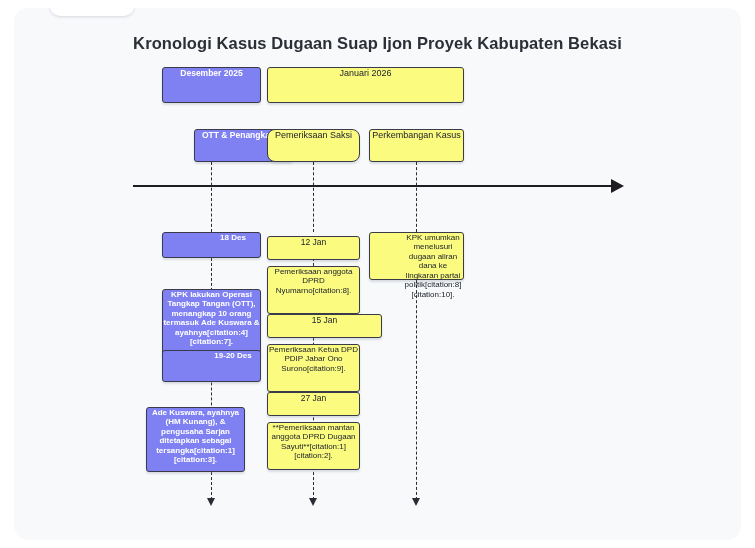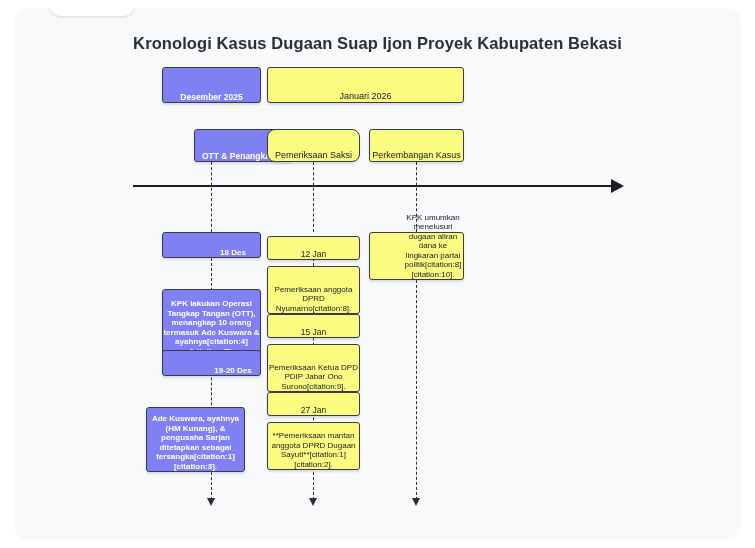--- a/index.html
+++ b/index.html
@@ -55,21 +55,21 @@
 
   
   .node {
     position: absolute;
     box-sizing: border-box;
     border: 1px solid #3a3a4a;
     border-radius: 3px;
     text-align: center;
     line-height: 1.18;
     display: flex;
-    align-items: flex-end;
+    align-items: flex-start;
     justify-content: center;
     overflow: visible;
     box-shadow: 0 2px 2px rgba(120,128,140,0.22);
   }
   .node > span {
     display: block;
     width: 100%;
     white-space: pre-line;
   }
   .purple { background: #7f80f2; color: #ffffff; }
@@ -165,37 +165,37 @@
   <div class="vtip" style="left:398px; top:490px;"></div>
 
   <div class="node datechip purple" style="left:148px; top:224px; width:99px; height:26px;">
     <span>18 Des</span>
   </div>
 
   <div class="node detail purple" style="left:148px; top:257px; width:99px; height:68px;">
     <span>KPK lakukan Operasi Tangkap Tangan (OTT), menangkap 10 orang termasuk Ade Kuswara &amp; ayahnya[citation:4][citation:7].</span>
   </div>
 
-  <div class="node datechip purple" style="left:148px; top:342px; width:99px; height:26px;">
+  <div class="node datechip purple" style="left:148px; top:342px; width:99px; height:32px;">
     <span>19-20 Des</span>
   </div>
 
   <div class="node detail purple" style="left:132px; top:375px; width:99px; height:65px;">
     <span>Ade Kuswara, ayahnya (HM Kunang), &amp; pengusaha Sarjan ditetapkan sebagai tersangka[citation:1][citation:3].</span>
   </div>
 
   <div class="node datechip yellow" style="left:253px; top:228px; width:93px; height:24px;">
     <span>12 Jan</span>
   </div>
 
   <div class="node detail yellow" style="left:253px; top:258px; width:93px; height:48px;">
     <span>Pemeriksaan anggota DPRD Nyumarno[citation:8].</span>
   </div>
 
-  <div class="node datechip yellow" style="left:253px; top:306px; width:93px; height:24px;">
+  <div class="node datechip yellow" style="left:253px; top:306px; width:115px; height:24px;">
     <span>15 Jan</span>
   </div>
 
   <div class="node detail yellow" style="left:253px; top:336px; width:93px; height:48px;">
     <span>Pemeriksaan Ketua DPD PDIP Jabar Ono Surono[citation:9].</span>
   </div>
 
   <div class="node datechip yellow" style="left:253px; top:384px; width:93px; height:24px;">
     <span>27 Jan</span>
   </div>

